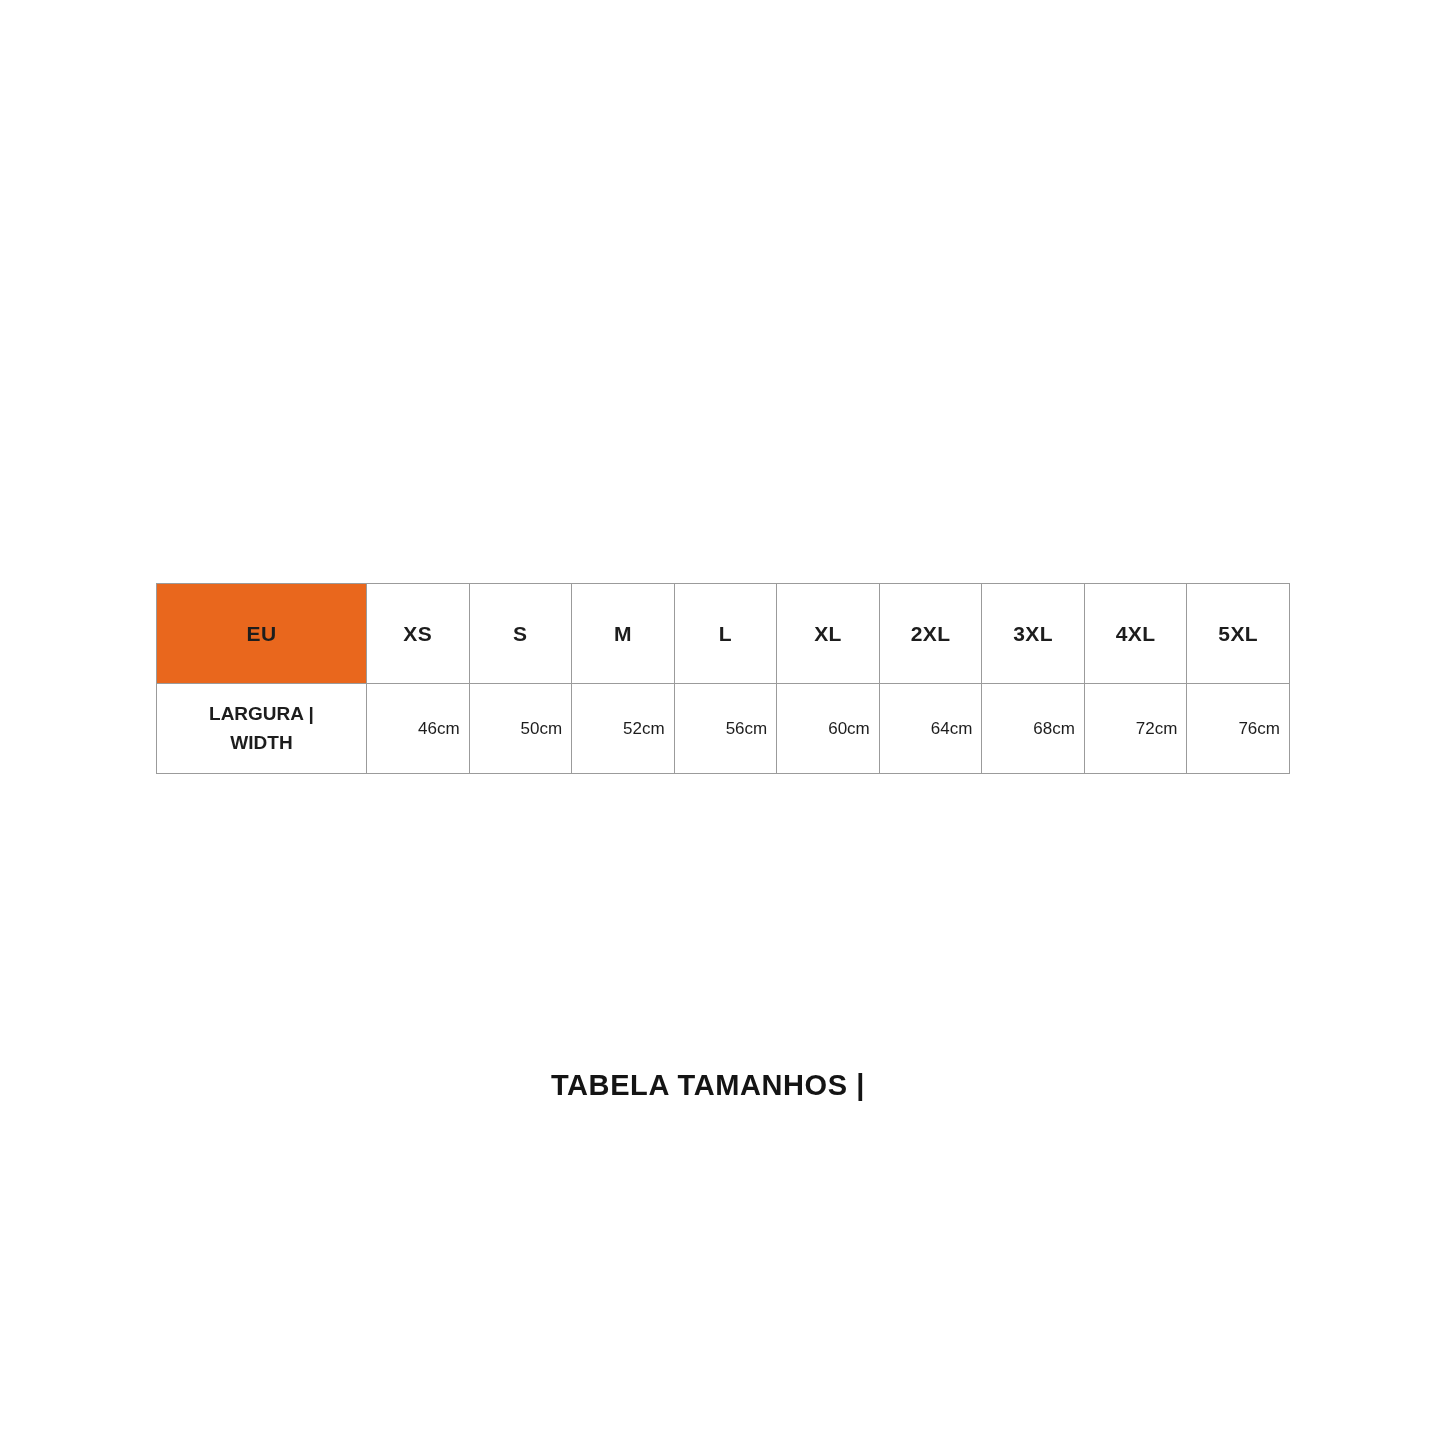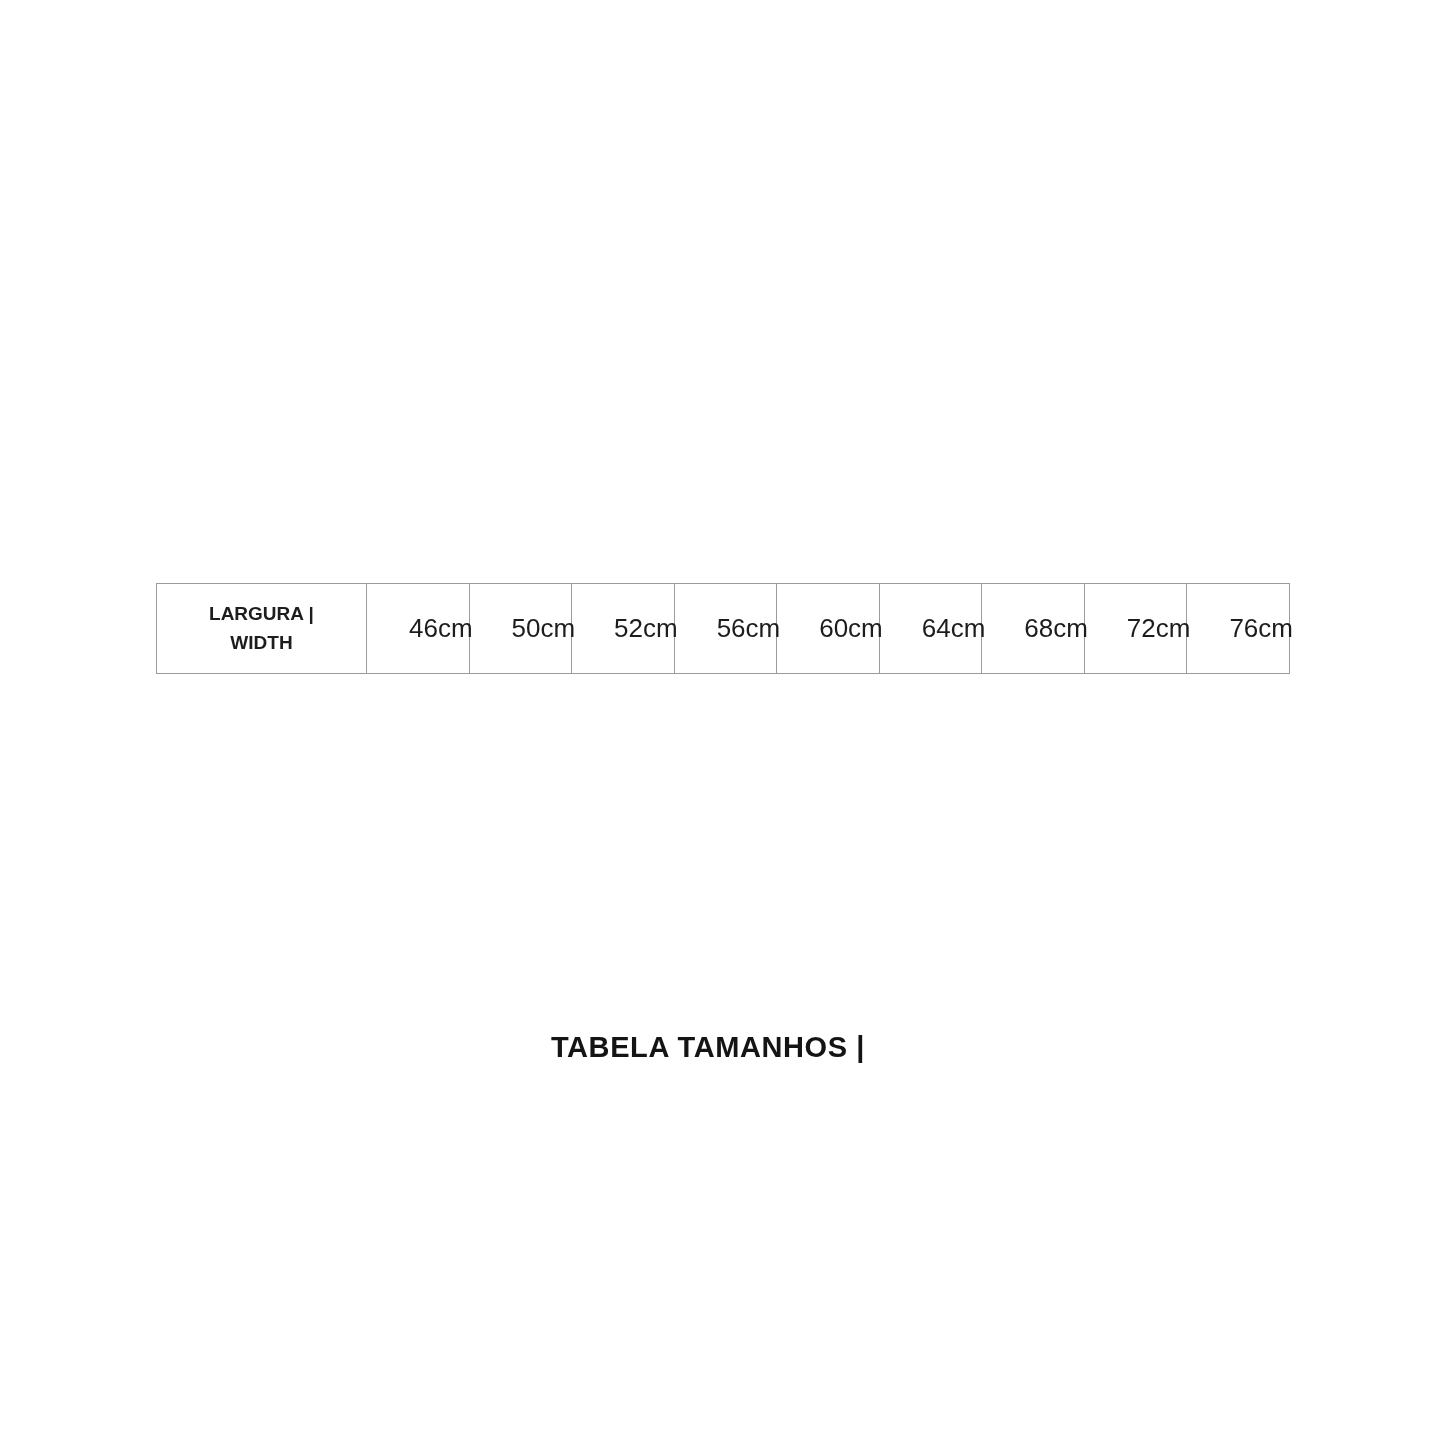--- a/index.html
+++ b/index.html
@@ -42,29 +42,29 @@
     font-size: 19px;
     color: #1c1305;
   }
   .row-label {
     font-size: 19px;
     font-weight: 700;
     line-height: 1.5;
     padding: 0 26px;
   }
   .value-cell {
-    font-size: 26px;
+    font-size: 17px;
     font-weight: 400;
     color: #2a2a2a;
     padding-left: 42px;
   }
   .title-block {
     position: absolute;
     left: 155px;
-    top: 1030px;
+    top: 1068px;
     width: 1106px;
     text-align: center;
     font-size: 29px;
     font-weight: 700;
     letter-spacing: 0.6px;
     color: #141414;
     line-height: 35px;
   }
 </style>
 </head>
@@ -77,20 +77,32 @@
       <col>
       <col>
       <col>
       <col>
       <col>
       <col>
       <col>
       <col>
   </colgroup>
   <tbody>
+    <tr class="header-row">
+      <th class="corner-cell">EU</th>
+      <th>XS</th>
+      <th>S</th>
+      <th>M</th>
+      <th>L</th>
+      <th>XL</th>
+      <th>2XL</th>
+      <th>3XL</th>
+      <th>4XL</th>
+      <th>5XL</th>
+    </tr>
     <tr class="data-row">
       <th class="row-label">LARGURA | WIDTH</th>
       <td class="value-cell">46cm</td>
       <td class="value-cell">50cm</td>
       <td class="value-cell">52cm</td>
       <td class="value-cell">56cm</td>
       <td class="value-cell">60cm</td>
       <td class="value-cell">64cm</td>
       <td class="value-cell">68cm</td>
       <td class="value-cell">72cm</td>

